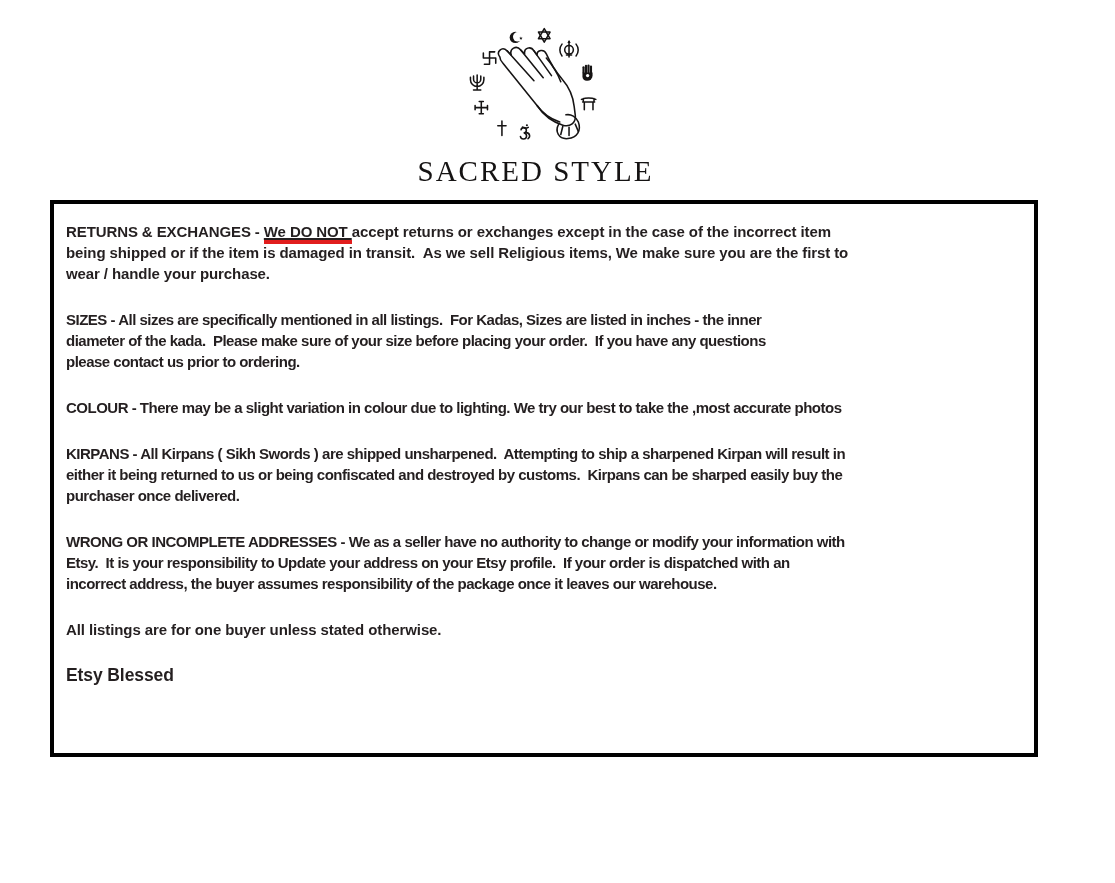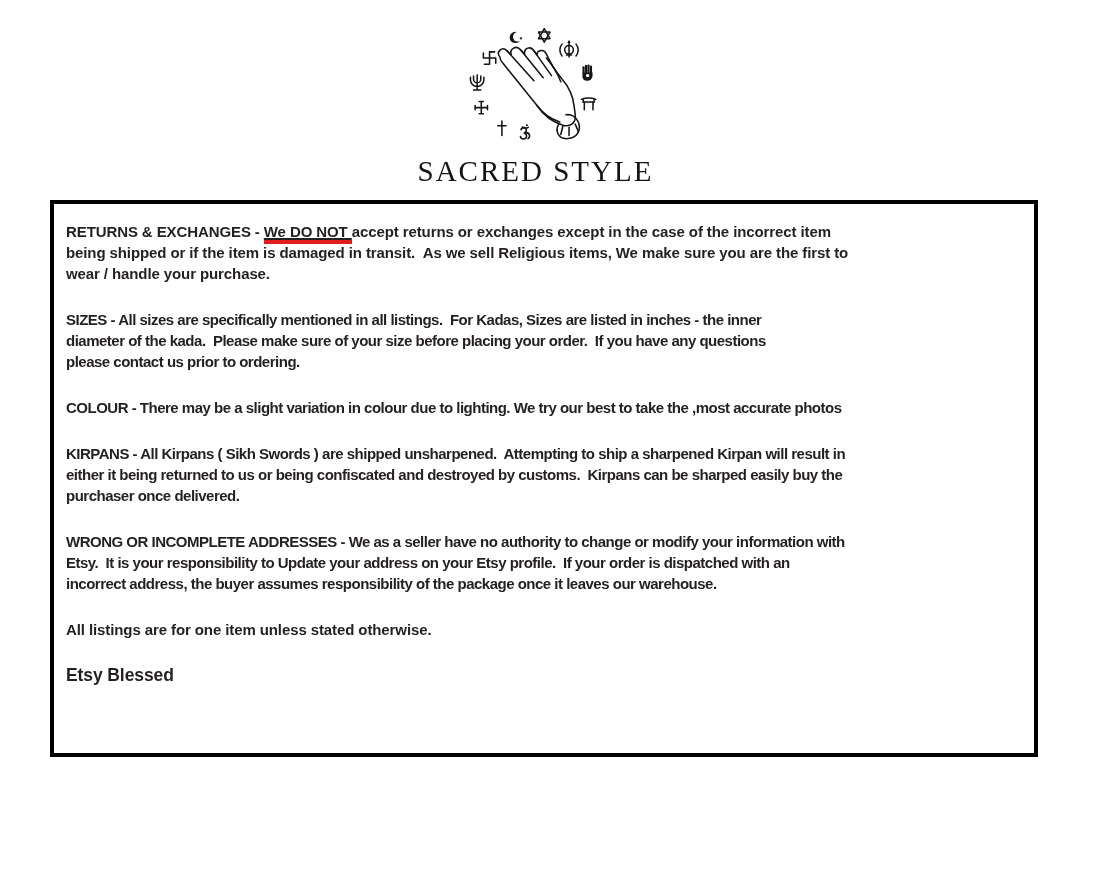--- a/index.html
+++ b/index.html
@@ -114,16 +114,16 @@
   <p class="para condensed mt6"><span class="lead">COLOUR - </span><span class="rest">There may be a slight variation in colour due to lighting. We try our best to take the ,most accurate photos</span></p>
 
   <p class="para condensed"><span class="lead">KIRPANS - </span><span class="rest">All Kirpans ( Sikh Swords ) are shipped unsharpened.  Attempting to ship a sharpened Kirpan will result in
 either it being returned to us or being confiscated and destroyed by customs.  Kirpans can be sharped easily buy the
 purchaser once delivered.</span></p>
 
   <p class="para condensed"><span class="lead">WRONG OR INCOMPLETE ADDRESSES - </span><span class="rest">We as a seller have no authority to change or modify your information with
 Etsy.  It is your responsibility to Update your address on your Etsy profile.  If your order is dispatched with an
 incorrect address, the buyer assumes responsibility of the package once it leaves our warehouse.</span></p>
 
-  <p class="para"><span class="lead"></span><span class="rest">All listings are for one item unless stated otherwise.</span></p>
+  <p class="para"><span class="lead"></span><span class="rest">All listings are for one buyer unless stated otherwise.</span></p>
 
   <p class="para sign"><span class="lead"></span><span class="rest">Etsy Blessed</span></p>
 </div>
 
 </body></html>

